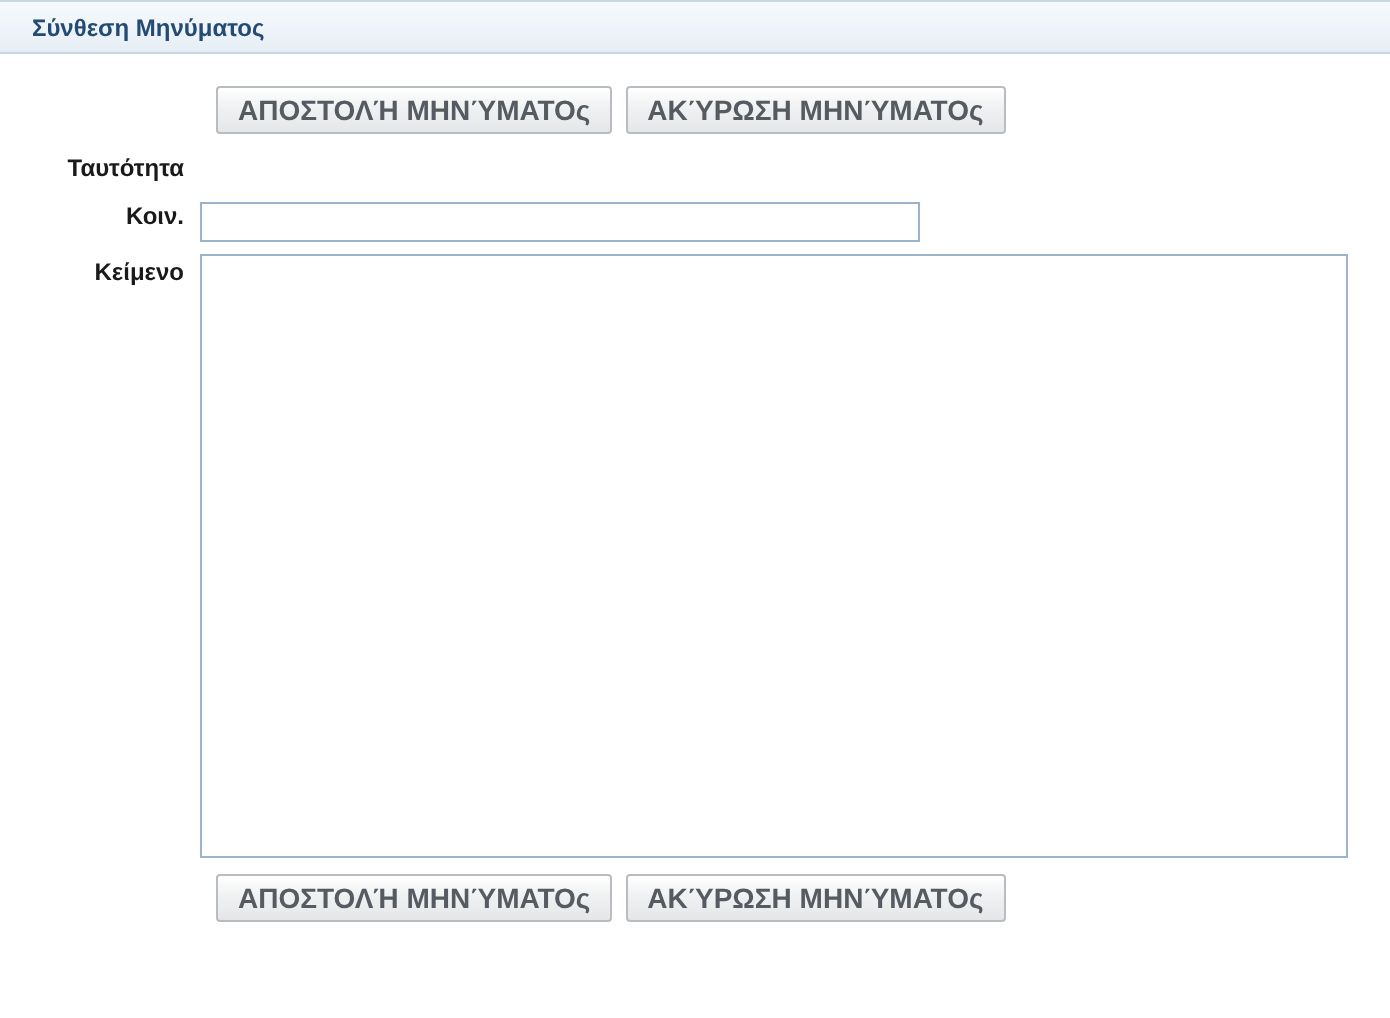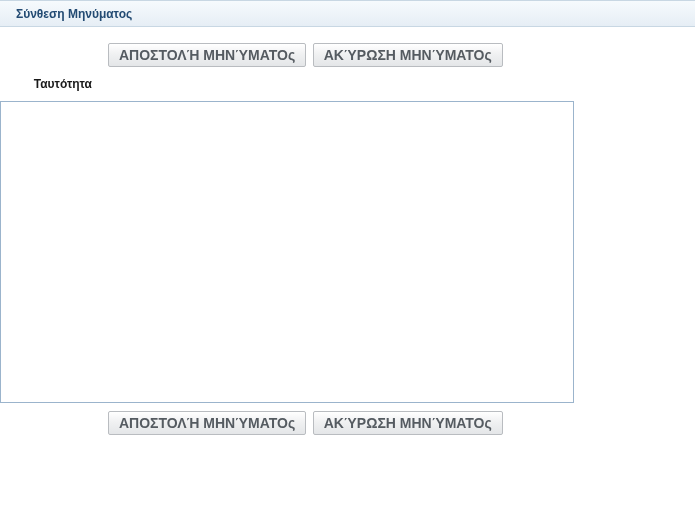--- a/index.html
+++ b/index.html
@@ -100,23 +100,28 @@
       <button class="btn">ΑΠΟΣΤΟΛΉ ΜΗΝΎΜΑΤΟς</button>
       <button class="btn">ΑΚΎΡΩΣΗ ΜΗΝΎΜΑΤΟς</button>
     </div>
 
     <div class="form-row">
       <div class="label">Ταυτότητα</div>
       <div class="value-placeholder"></div>
     </div>
 
 
+    <div class="form-row">
+      <div class="label">Κοιν.</div>
+      <input type="text" class="text-input" value="" style="">
+    </div>
 
 
     <div class="form-row textarea-row">
+      <div class="label">Κείμενο</div>
       <textarea class="body-textarea" style=""></textarea>
     </div>
 
     <div class="btn-row bottom">
       <button class="btn">ΑΠΟΣΤΟΛΉ ΜΗΝΎΜΑΤΟς</button>
       <button class="btn">ΑΚΎΡΩΣΗ ΜΗΝΎΜΑΤΟς</button>
     </div>
 
   </div>
 </div>

